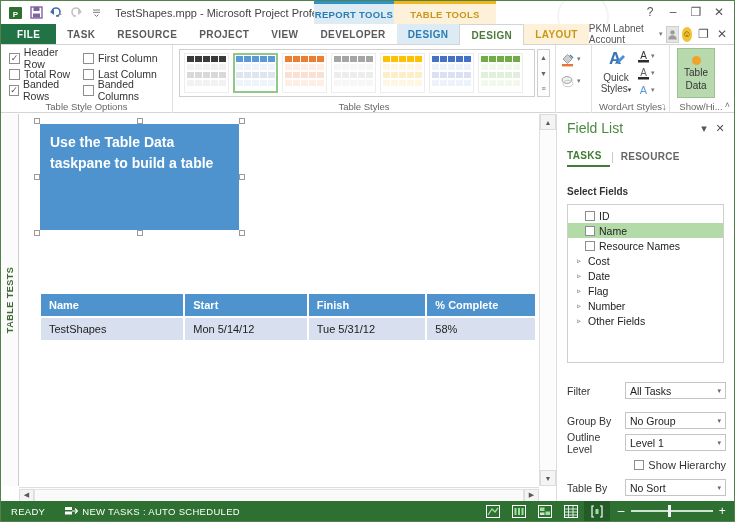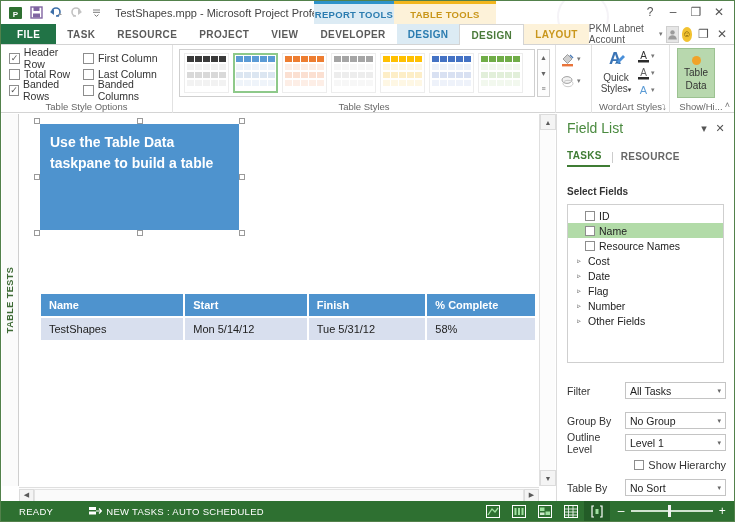--- a/index.html
+++ b/index.html
@@ -344,21 +344,21 @@
     font-size: 11px; color: #333; cursor: pointer;
   }
 
   
   .status {
     position: absolute; left: 0; bottom: 0; width: 733px; height: 20px;
     background: #2e7031; color: #fff;
     display: flex; align-items: center;
     font-size: 9.5px; letter-spacing: .3px;
   }
-  .st-item { padding: 0 18px; display: flex; align-items: center; gap: 4px; }
+  .st-item { padding: 0 10px; display: flex; align-items: center; gap: 4px; }
   .st-spacer { flex: 1; }
   .view-btn {
     width: 26px; height: 20px; display: flex; align-items: center;
     justify-content: center; cursor: pointer;
   }
   .view-btn.active { background: #235c27; }
   .zoomwrap { display: flex; align-items: center; gap: 6px; padding: 0 8px; }
   .ztrack { width: 82px; height: 2px; background: #cfe3cf; position: relative; cursor: pointer; }
   .zthumb { position: absolute; left: 46%; top: -5px; width: 3px; height: 12px; background: #f2f2f2; }
   .zsign { font-size: 12px; cursor: pointer; }

